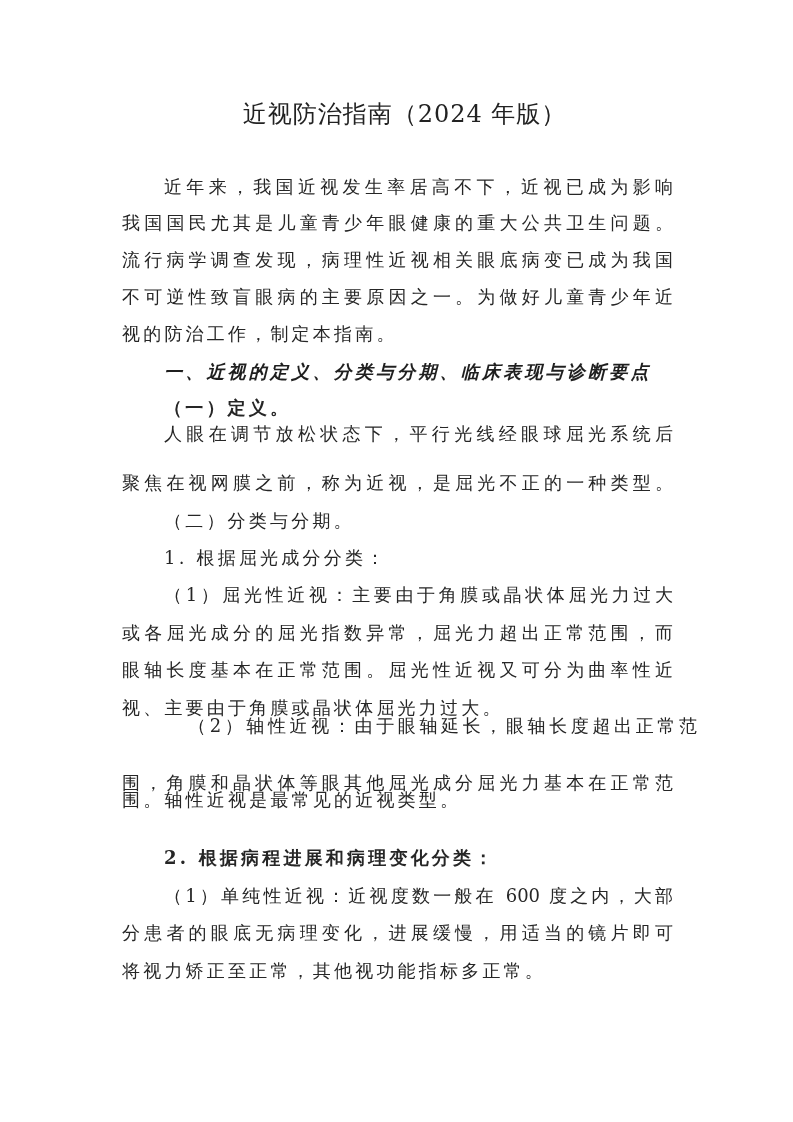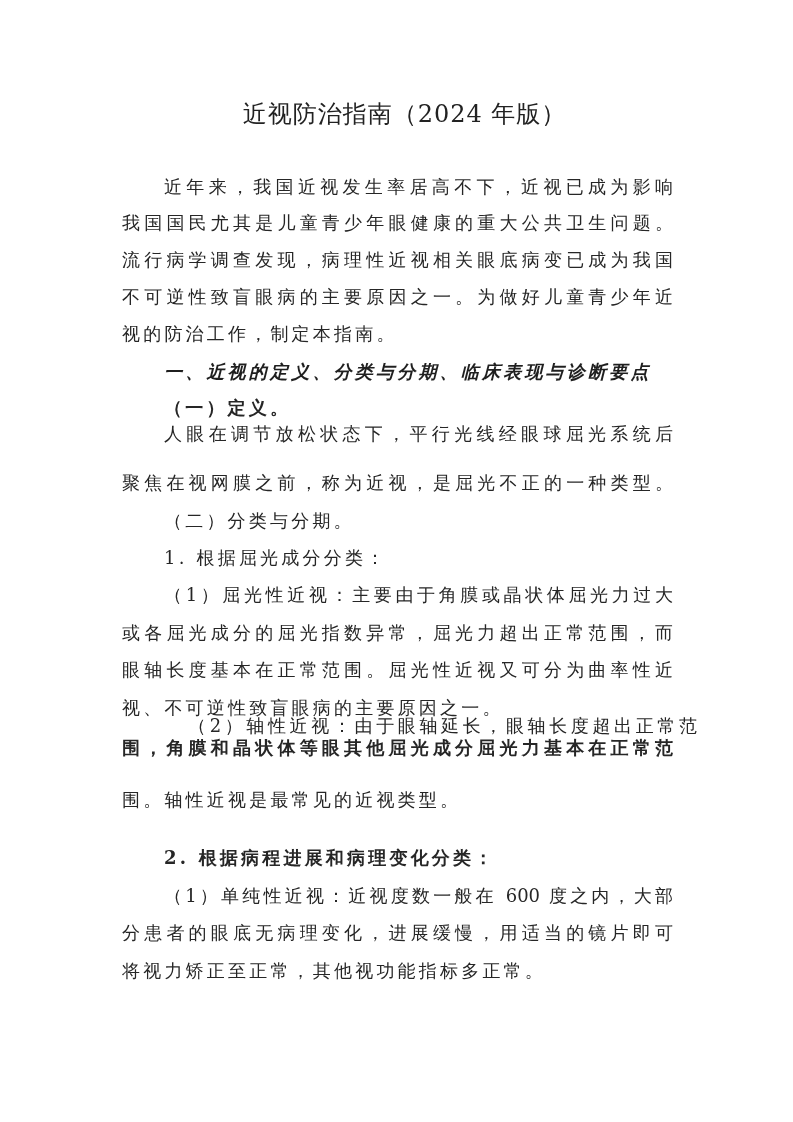--- a/index.html
+++ b/index.html
@@ -28,21 +28,21 @@
     <div class="line last" style="top: 316px;">视的防治工作，制定本指南。</div>
     <div class="line indent last heading" style="top: 354px;">一、近视的定义、分类与分期、临床表现与诊断要点</div>
     <div class="line indent last" style="top: 390px; font-weight: bold;">（一）定义。</div>
     <div class="line indent" style="top: 416px;">人眼在调节放松状态下，平行光线经眼球屈光系统后</div>
     <div class="line" style="top: 465px;">聚焦在视网膜之前，称为近视，是屈光不正的一种类型。</div>
     <div class="line indent last" style="top: 503px;">（二）分类与分期。</div>
     <div class="line indent last" style="top: 540px;">1. 根据屈光成分分类：</div>
     <div class="line indent" style="top: 577px;">（1）屈光性近视：主要由于角膜或晶状体屈光力过大</div>
     <div class="line" style="top: 615px;">或各屈光成分的屈光指数异常，屈光力超出正常范围，而</div>
     <div class="line" style="top: 652px;">眼轴长度基本在正常范围。屈光性近视又可分为曲率性近</div>
-    <div class="line last" style="top: 690px;">视、不可逆性致盲眼病的主要原因之一。</div>
+    <div class="line last" style="top: 690px;">视、主要由于角膜或晶状体屈光力过大。</div>
     <div class="line indent" style="top: 708px; margin-left: 24px;">（2）轴性近视：由于眼轴延长，眼轴长度超出正常范</div>
-    <div class="line" style="top: 730px; font-weight: bold;">围，角膜和晶状体等眼其他屈光成分屈光力基本在正常范</div>
+    <div class="line" style="top: 765px;">围，角膜和晶状体等眼其他屈光成分屈光力基本在正常范</div>
     <div class="line last" style="top: 782px;">围。轴性近视是最常见的近视类型。</div>
     <div class="line indent last" style="top: 840px; font-weight: bold;">2. 根据病程进展和病理变化分类：</div>
     <div class="line indent" style="top: 878px;">（1）单纯性近视：近视度数一般在 600 度之内，大部</div>
     <div class="line" style="top: 915px;">分患者的眼底无病理变化，进展缓慢，用适当的镜片即可</div>
     <div class="line last" style="top: 953px;">将视力矫正至正常，其他视功能指标多正常。</div>
   </div>
 
 </body></html>

